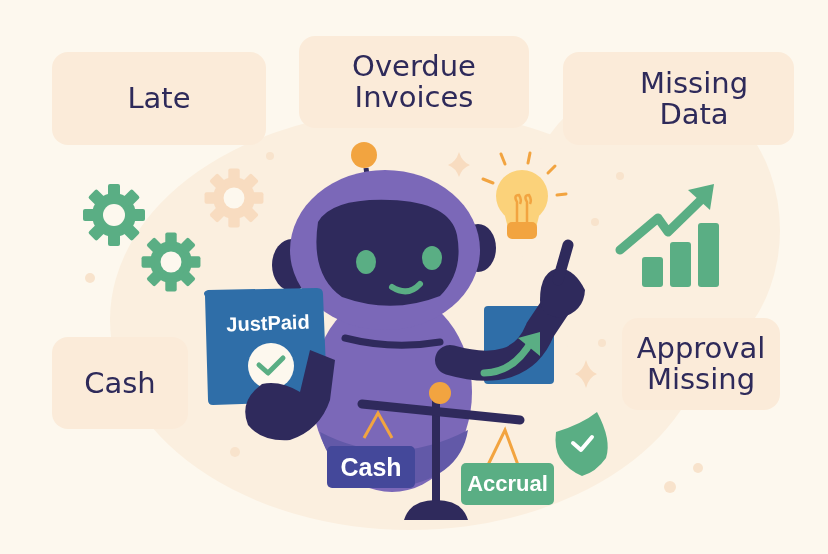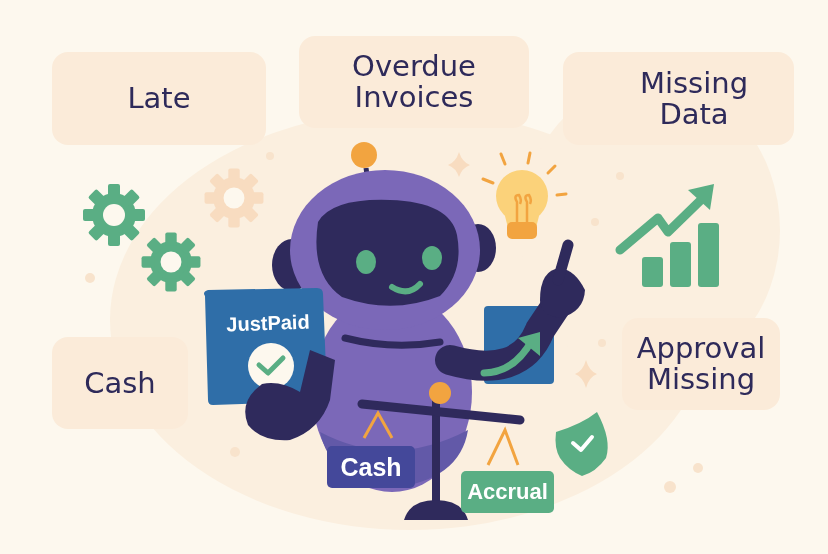--- a/index.html
+++ b/index.html
@@ -140,13 +140,13 @@
     <path d="M362,404 L520,420" stroke="#2f2a5c" stroke-width="9" stroke-linecap="round"></path>
     <circle cx="440" cy="393" r="11" fill="#f2a440"></circle>
     <path d="M364,438 L378,413 L392,438" stroke="#f2a440" stroke-width="3" fill="none"></path>
     <path d="M488,465 L505,430 L518,465" stroke="#f2a440" stroke-width="3" fill="none"></path>
   </g>
 </svg>
 
 <div class="abs" style="left:216px;top:312px;width:104px;text-align:center;color:#fff;font-family:'Liberation Sans',sans-serif;font-weight:bold;font-size:20px;transform:rotate(-2deg);">JustPaid</div>
 
 <div class="tag" style="left:327px;top:446px;width:88px;height:42px;background:#44489a;font-size:25px;">Cash</div>
-<div class="tag" style="left:461px;top:463px;width:93px;height:42px;background:#5aae84;font-size:22px;margin-top:8px;">Accrual</div>
+<div class="tag" style="left:461px;top:463px;width:93px;height:42px;background:#5aae84;font-size:22px;">Accrual</div>
 
 </body></html>

